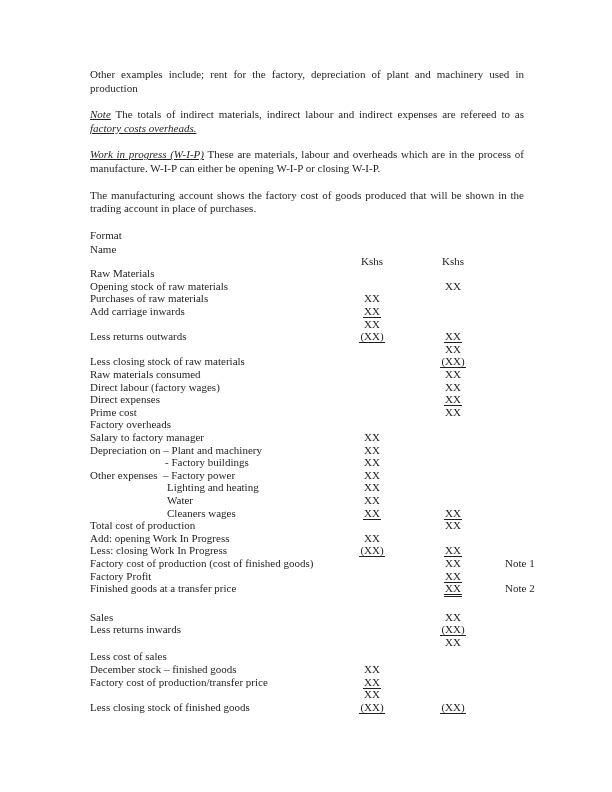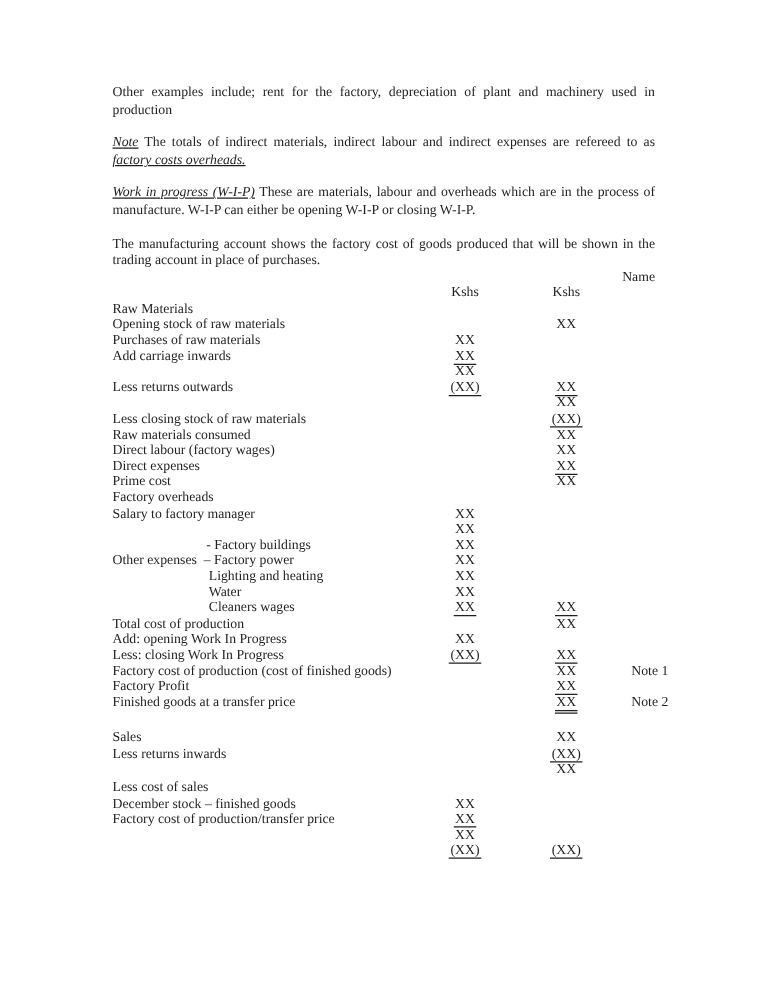--- a/index.html
+++ b/index.html
@@ -16,21 +16,21 @@
   .content { padding: 68px 0 0 90px; }
 
   
   .para { width: 434px; margin: 0 0 12.6px 0; }
   #paragraphs .para:last-child { margin-bottom: 0; }
   .pline { line-height: 13.8px; text-align: left; }
   .pline.jfull { text-align: justify; text-align-last: justify; }
   .it { font-style: italic; text-decoration: underline; }
 
   
-  .centerline { width: 434px; text-align: right; line-height: 13.2px; }
+  .centerline { width: 434px; text-align: left; line-height: 13.2px; }
   .colheads { position: relative; width: 460px; height: 11.5px; line-height: 11.5px; }
   .colheads .h1, .colheads .h2 { position: absolute; width: 52px; text-align: center; }
   .colheads .h1 { left: 256px; }
   .colheads .h2 { left: 337px; }
 
   
   #rows { width: 460px; }
   .trow { position: relative; height: 12.6px; line-height: 12.6px; width: 460px; }
   .trow.bold .rlabel { font-weight: normal; }
   .rlabel { white-space: pre; display: inline-block; }
@@ -58,20 +58,23 @@
           <div class="pline"><span class="it">factory costs overheads.</span></div>
         </div>
         <div class="para">
           <div class="pline jfull"><span class="it">Work in progress (W-I-P)</span><span> These are materials, labour and overheads which are in the process of</span></div>
           <div class="pline"><span>manufacture. W-I-P can either be opening W-I-P or closing W-I-P.</span></div>
         </div>
         <div class="para">
           <div class="pline jfull"><span>The manufacturing account shows the factory cost of goods produced that will be shown in the</span></div>
           <div class="pline"><span>trading account in place of purchases.</span></div>
         </div>
+        <div class="para">
+          <div class="pline"><span>Format</span></div>
+        </div>
       </div>
 
     <div class="centerline">Name</div>
 
     <div class="colheads">
       <span class="h1">Kshs</span>
       <span class="h2">Kshs</span>
     </div>
 
     <div id="rows">
@@ -82,36 +85,36 @@
         <div class="trow"><span class="rlabel"></span><span class="c1"><span class="val">XX</span></span></div>
         <div class="trow"><span class="rlabel">Less returns outwards</span><span class="c1"><span class="val u">(XX)</span></span><span class="c2"><span class="val u">XX</span></span></div>
         <div class="trow"><span class="c2"><span class="val">XX</span></span></div>
         <div class="trow"><span class="rlabel">Less closing stock of raw materials</span><span class="c2"><span class="val u">(XX)</span></span></div>
         <div class="trow"><span class="rlabel">Raw materials consumed</span><span class="c2"><span class="val">XX</span></span></div>
         <div class="trow"><span class="rlabel">Direct labour (factory wages)</span><span class="c2"><span class="val">XX</span></span></div>
         <div class="trow"><span class="rlabel">Direct expenses</span><span class="c2"><span class="val u">XX</span></span></div>
         <div class="trow"><span class="rlabel">Prime cost</span><span class="c2"><span class="val">XX</span></span></div>
         <div class="trow bold"><span class="rlabel">Factory overheads</span></div>
         <div class="trow"><span class="rlabel">Salary to factory manager</span><span class="c1"><span class="val">XX</span></span></div>
-        <div class="trow"><span class="c1"><span class="val">XX</span></span></div>
+        <div class="trow"><span class="rlabel">Depreciation on – Plant and machinery</span><span class="c1"><span class="val">XX</span></span></div>
         <div class="trow"><span class="rlabel" style="padding-left: 75px;">- Factory buildings</span><span class="c1"><span class="val">XX</span></span></div>
         <div class="trow"><span class="rlabel">Other expenses  – Factory power</span><span class="c1"><span class="val">XX</span></span></div>
         <div class="trow"><span class="rlabel" style="padding-left: 77px;">Lighting and heating</span><span class="c1"><span class="val">XX</span></span></div>
         <div class="trow"><span class="rlabel" style="padding-left: 77px;">Water</span><span class="c1"><span class="val">XX</span></span></div>
         <div class="trow"><span class="rlabel" style="padding-left: 77px;">Cleaners wages</span><span class="c1"><span class="val u">XX</span></span><span class="c2"><span class="val u">XX</span></span></div>
         <div class="trow"><span class="rlabel">Total cost of production</span><span class="c2"><span class="val">XX</span></span></div>
         <div class="trow"><span class="rlabel">Add: opening Work In Progress</span><span class="c1"><span class="val">XX</span></span></div>
         <div class="trow"><span class="rlabel">Less: closing Work In Progress</span><span class="c1"><span class="val u">(XX)</span></span><span class="c2"><span class="val u">XX</span></span></div>
         <div class="trow"><span class="rlabel">Factory cost of production (cost of finished goods)</span><span class="c2"><span class="val">XX</span></span><span class="note">Note 1</span></div>
         <div class="trow"><span class="rlabel">Factory Profit</span><span class="c2"><span class="val u">XX</span></span></div>
         <div class="trow"><span class="rlabel">Finished goods at a transfer price</span><span class="c2"><span class="val uu">XX</span></span><span class="note">Note 2</span></div>
         <div class="trow" style="margin-top: 16px;"><span class="rlabel">Sales</span><span class="c2"><span class="val">XX</span></span></div>
         <div class="trow"><span class="rlabel">Less returns inwards</span><span class="c2"><span class="val u">(XX)</span></span></div>
         <div class="trow"><span class="rlabel"></span><span class="c2"><span class="val">XX</span></span></div>
         <div class="trow bold" style="margin-top: 2px;"><span class="rlabel">Less cost of sales</span></div>
         <div class="trow"><span class="rlabel">December stock – finished goods</span><span class="c1"><span class="val">XX</span></span></div>
         <div class="trow"><span class="rlabel">Factory cost of production/transfer price</span><span class="c1"><span class="val u">XX</span></span></div>
         <div class="trow"><span class="rlabel"></span><span class="c1"><span class="val">XX</span></span></div>
-        <div class="trow"><span class="c1"><span class="val u">(XX)</span></span><span class="c2"><span class="val u">(XX)</span></span></div>
+        <div class="trow"><span class="rlabel">Less closing stock of finished goods</span><span class="c1"><span class="val u">(XX)</span></span><span class="c2"><span class="val u">(XX)</span></span></div>
       </div>
 
   </div>
 </div>
 
 </body></html>

